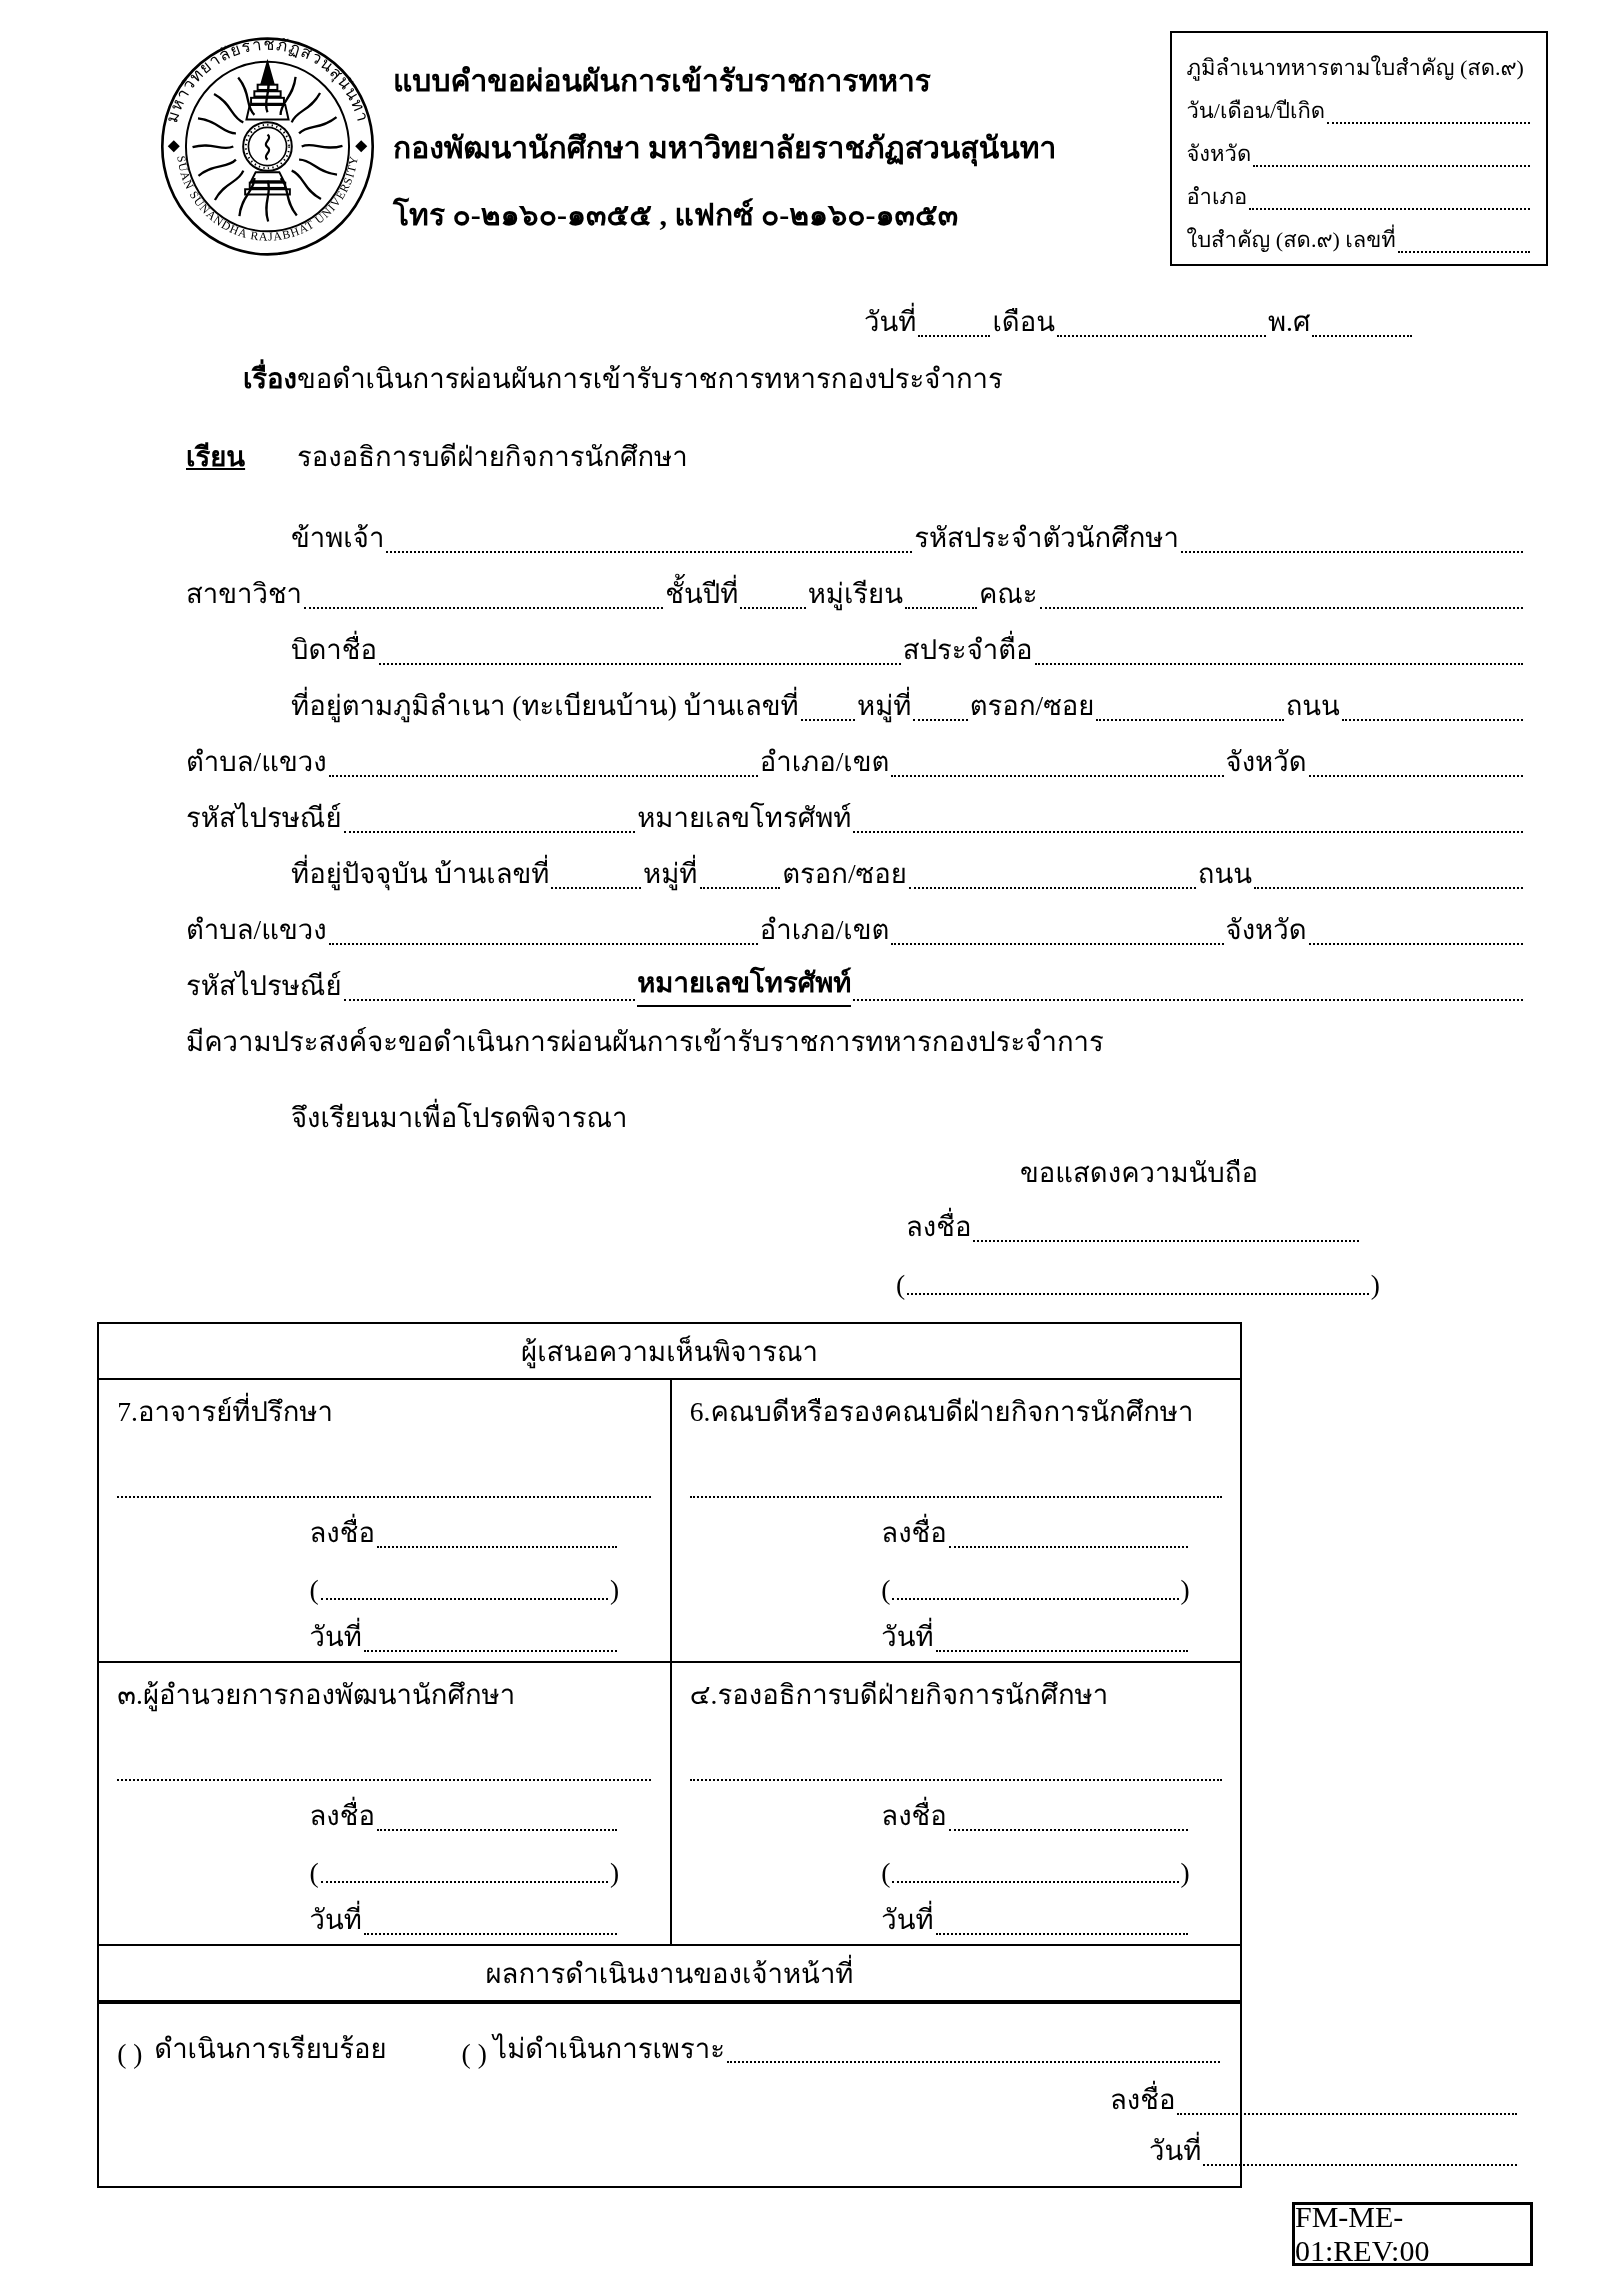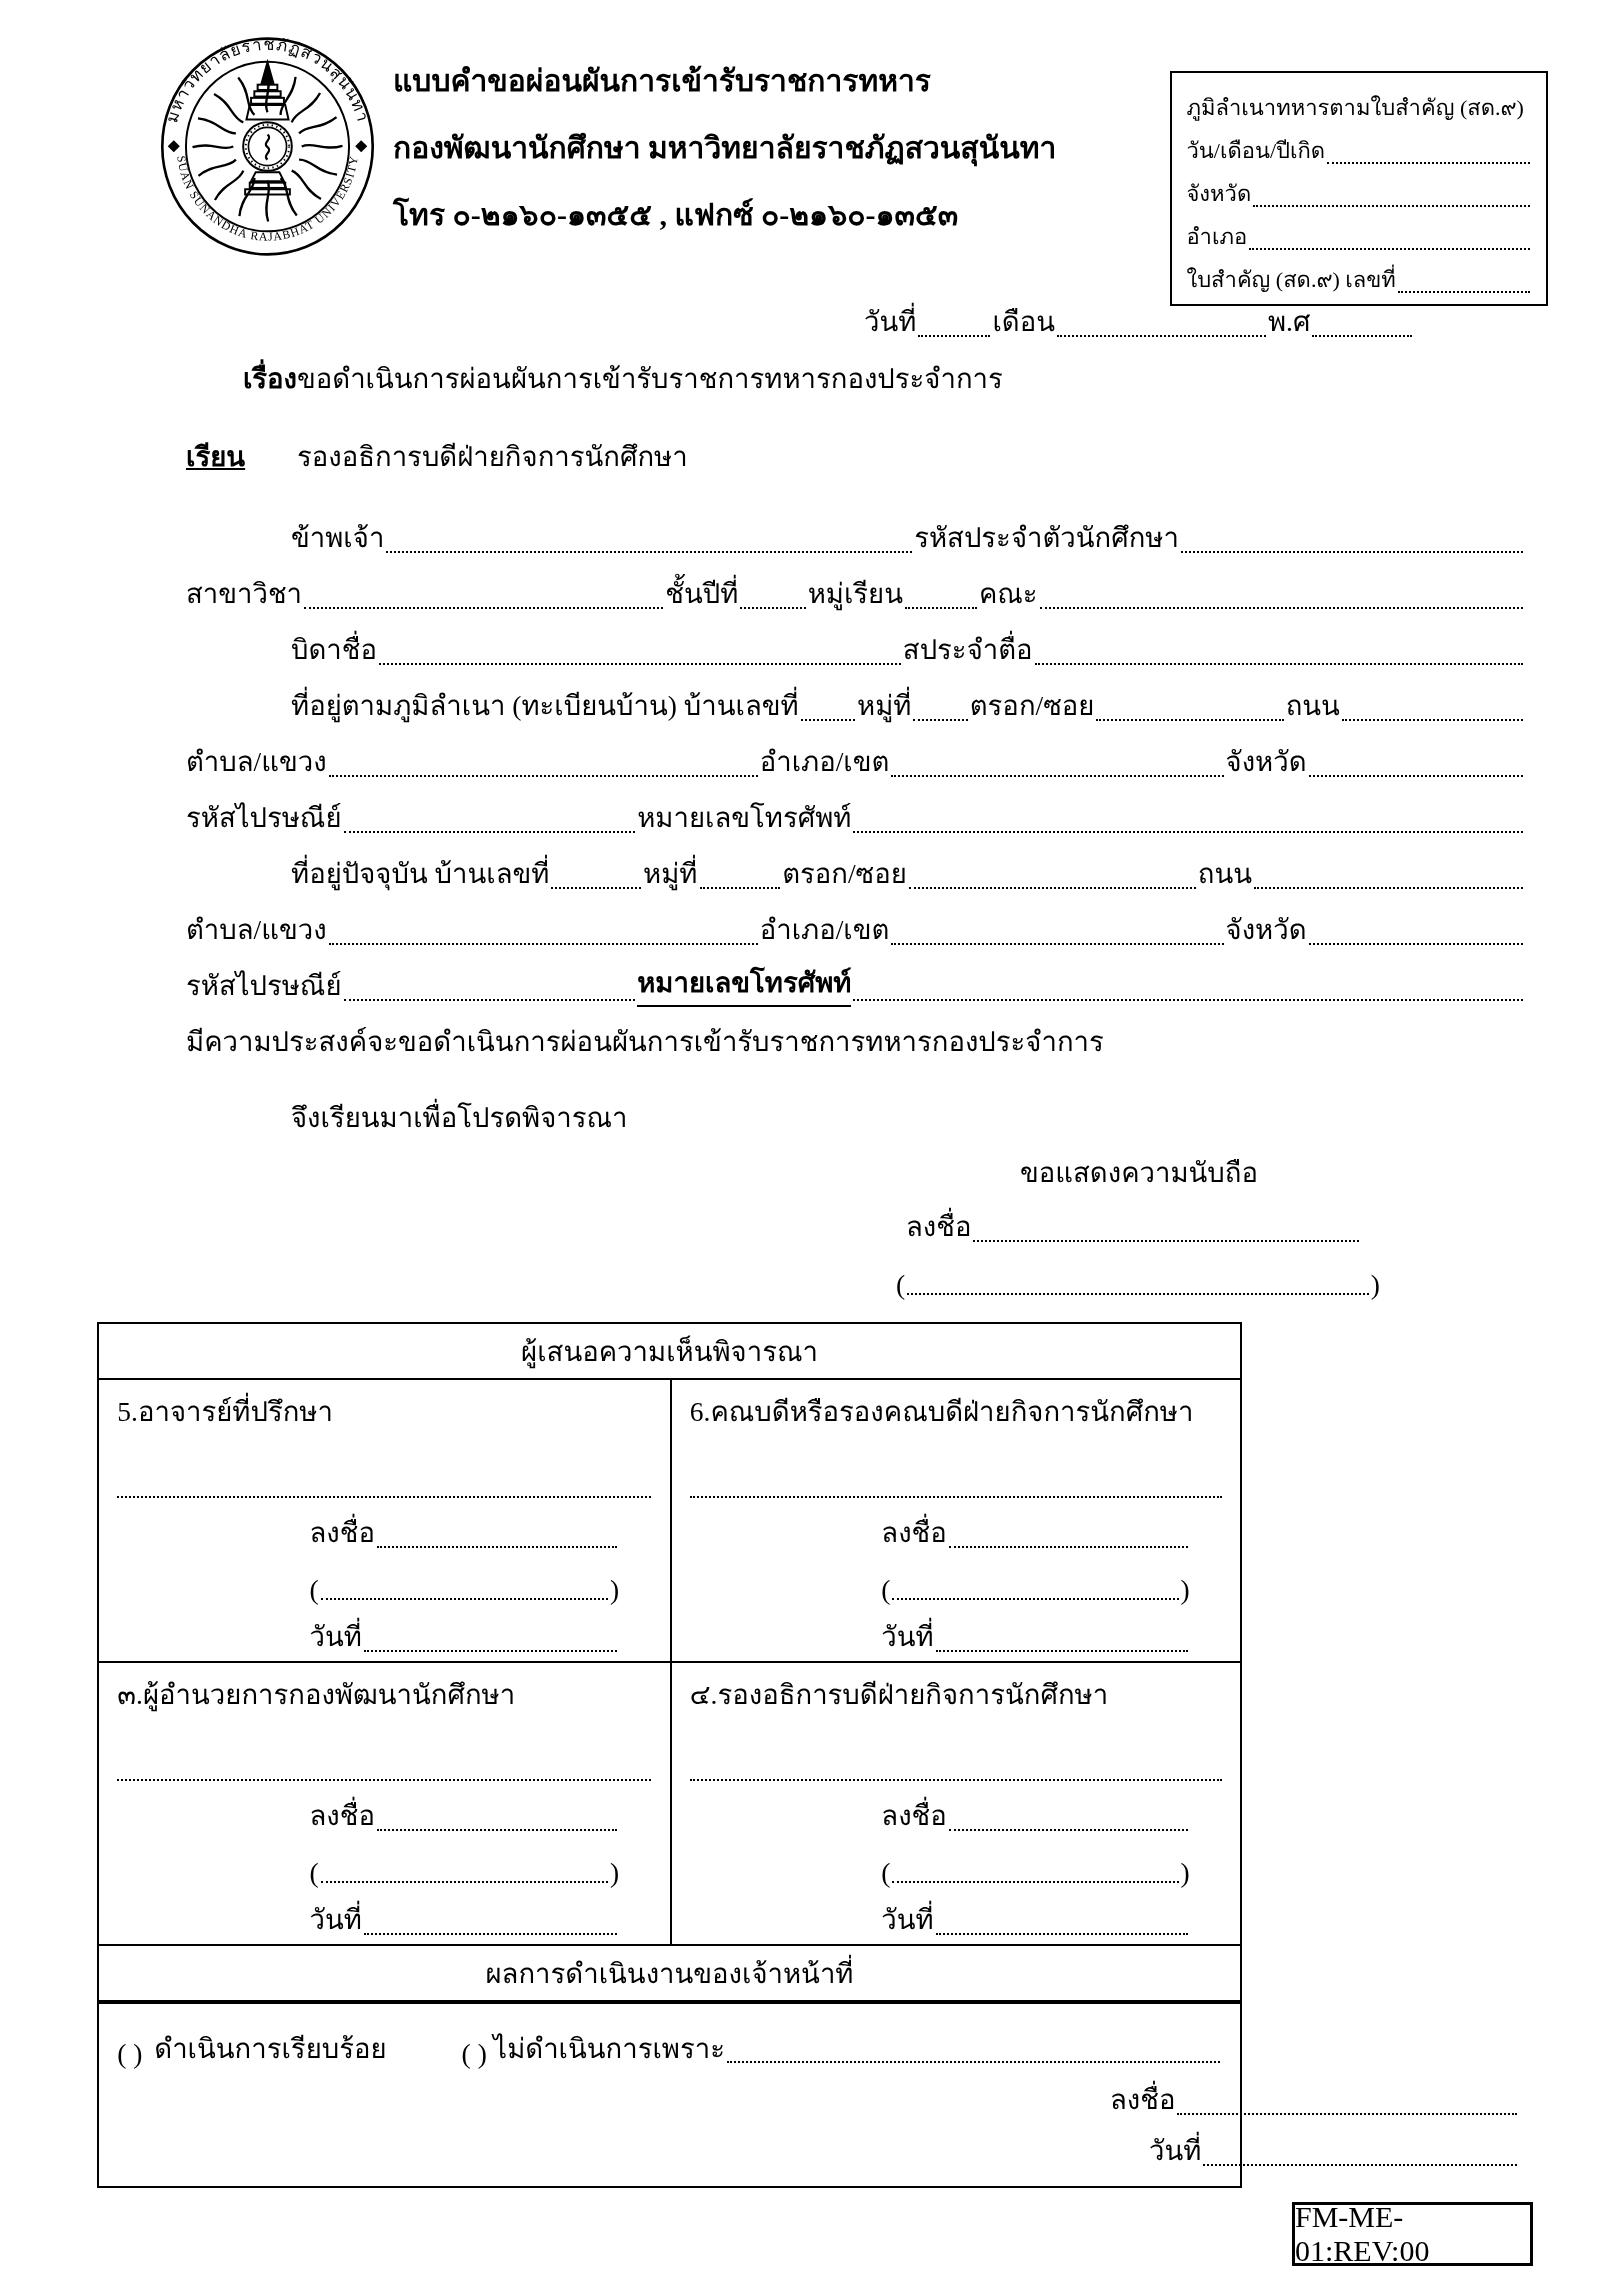--- a/index.html
+++ b/index.html
@@ -93,21 +93,21 @@
       </g>
     </svg>
   </div>
 
   <div class="abs" style="left:393px;top:47px;">
     <div class="hdr-title">แบบคำขอผ่อนผันการเข้ารับราชการทหาร</div>
     <div class="hdr-title">กองพัฒนานักศึกษา มหาวิทยาลัยราชภัฏสวนสุนันทา</div>
     <div class="hdr-title">โทร ๐-๒๑๖๐-๑๓๕๕ , แฟกซ์ ๐-๒๑๖๐-๑๓๕๓</div>
   </div>
 
-  <div class="abs milbox" style="left:1170px;top:31px;width:378px;margin-top:40px;">
+  <div class="abs milbox" style="left:1170px;top:31px;width:378px;">
     <div class="line">
       <span class="lbl">ภูมิลำเนาทหารตามใบสำคัญ (สด.๙)</span>
     </div>
     <div class="line">
       <span class="lbl">วัน/เดือน/ปีเกิด</span>
       <span class="dots grow"></span>
     </div>
     <div class="line">
       <span class="lbl">จังหวัด</span>
       <span class="dots grow"></span>
@@ -249,21 +249,21 @@
   </div>
 
   <div class="rtable">
 
     <div class="rt-header">
       <span>ผู้เสนอความเห็นพิจารณา</span>
     </div>
 
     <div class="rt-row">
       <div class="rt-cell">
-        <div>5.อาจารย์ที่ปรึกษา</div>
+        <div>7.อาจารย์ที่ปรึกษา</div>
         <div class="cell-rule"></div>
         <div class="sig-group">
           <div class="sig-line">
             <span class="lbl">ลงชื่อ</span>
             <span class="dots grow"></span>
           </div>
           <div class="sig-line">
             <span class="lbl">(</span>
             <span class="dots grow"></span>
             <span class="lbl">)</span>

